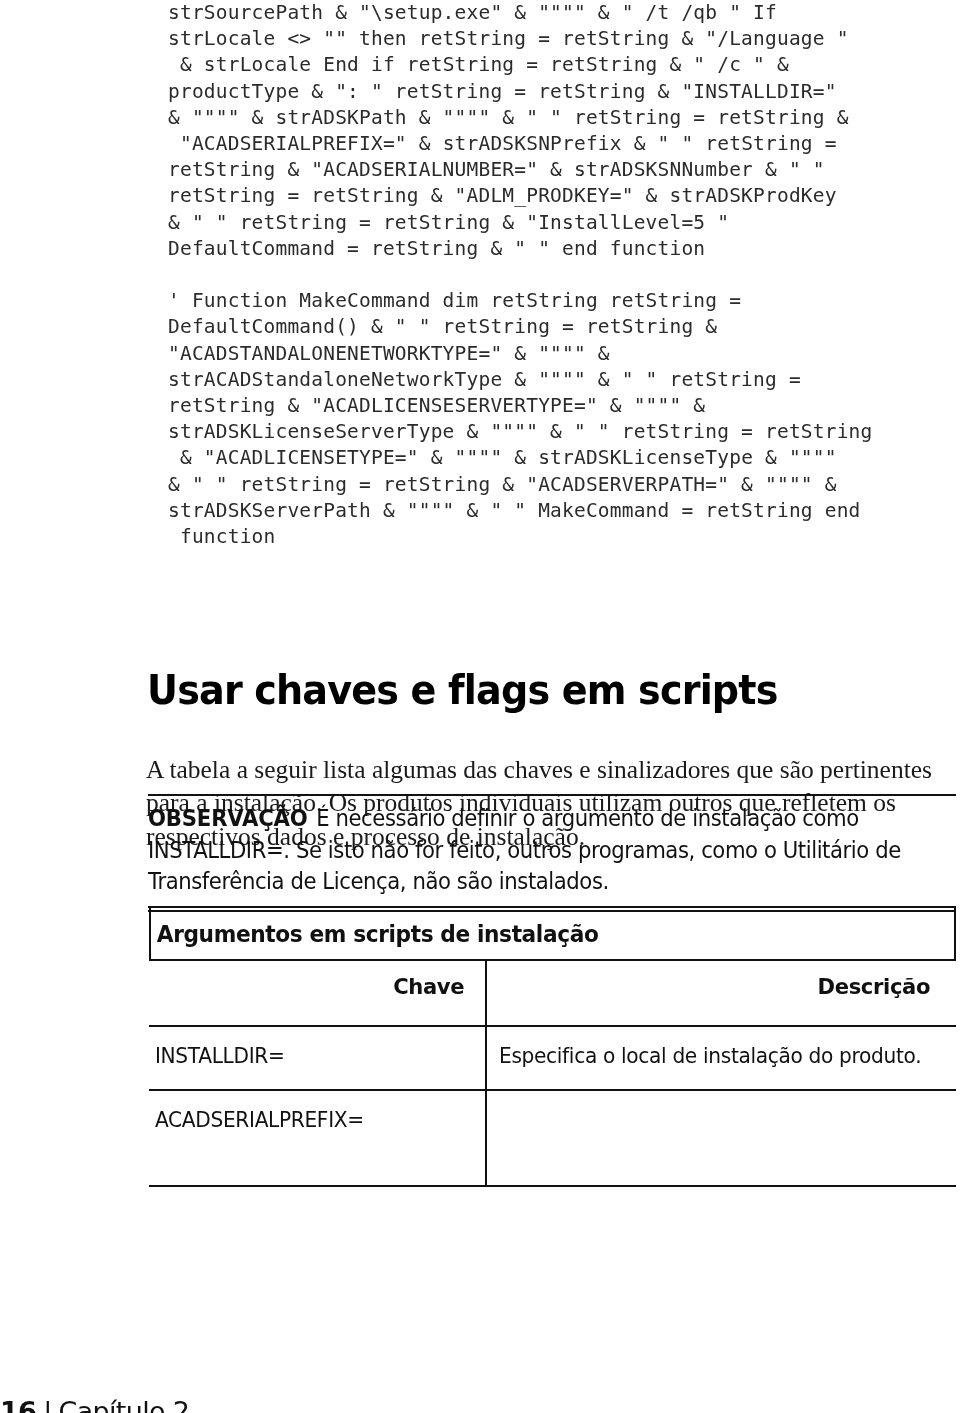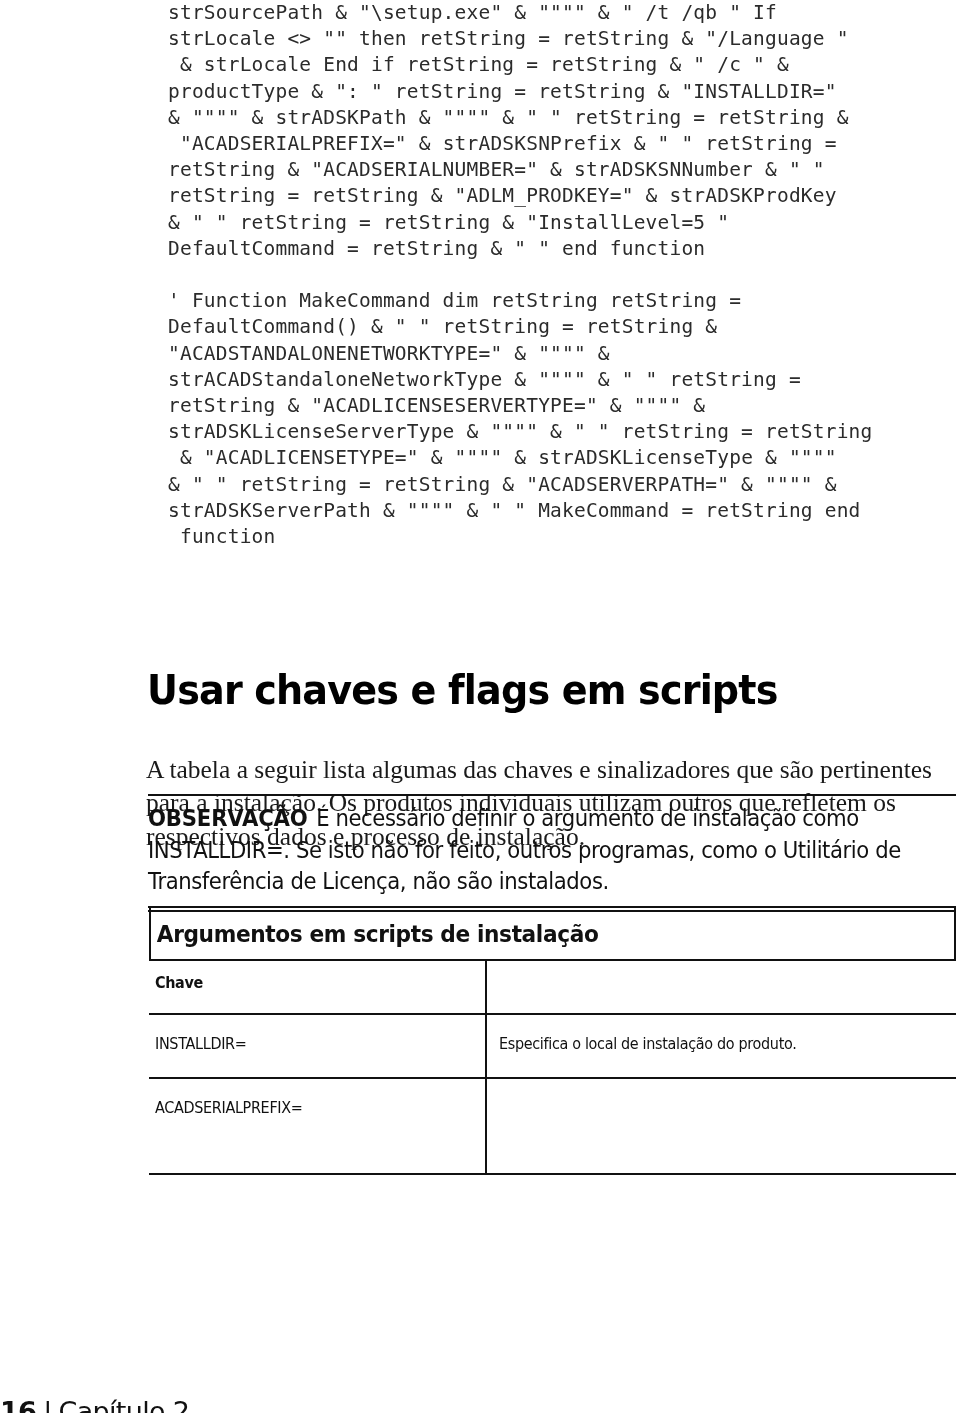--- a/index.html
+++ b/index.html
@@ -154,29 +154,30 @@
     min-height: 52px;
   }
   .cell-desc {
     flex: 1;
     box-sizing: border-box;
     padding: 14px 8px 18px 12px;
     min-height: 52px;
   }
   .head-row .cell-key,
   .head-row .cell-desc {
-    font-size: 15px;
+    font-size: 22px;
     font-weight: bold;
     letter-spacing: -0.4px;
     padding-top: 13px;
-    padding-bottom: 18px;
+    padding-bottom: 26px;
+    text-align: right;
   }
   .body-row .cell-key,
   .body-row .cell-desc {
-    font-size: 15px;
+    font-size: 21px;
     letter-spacing: -0.35px;
     line-height: 30px;
   }
   .body-row.tall .cell-key,
   .body-row.tall .cell-desc {
     padding-bottom: 50px;
   }
   .cell-inner {
     transform: scaleX(0.96);
     transform-origin: left top;
@@ -239,20 +240,23 @@
     <div class="table-caption-row">
       <div class="table-caption-text">Argumentos em scripts de instalação</div>
     </div>
 
     <div class="table-grid">
 
       <div class="table-row head-row">
         <div class="cell-key">
           <div class="cell-inner">Chave</div>
         </div>
+        <div class="cell-desc">
+          <div class="cell-inner">Descrição</div>
+        </div>
       </div>
 
       <div class="table-row body-row">
         <div class="cell-key">
           <div class="cell-inner">INSTALLDIR=</div>
         </div>
         <div class="cell-desc">
           <div class="cell-inner">Especifica o local de instalação do produto.</div>
         </div>
       </div>

